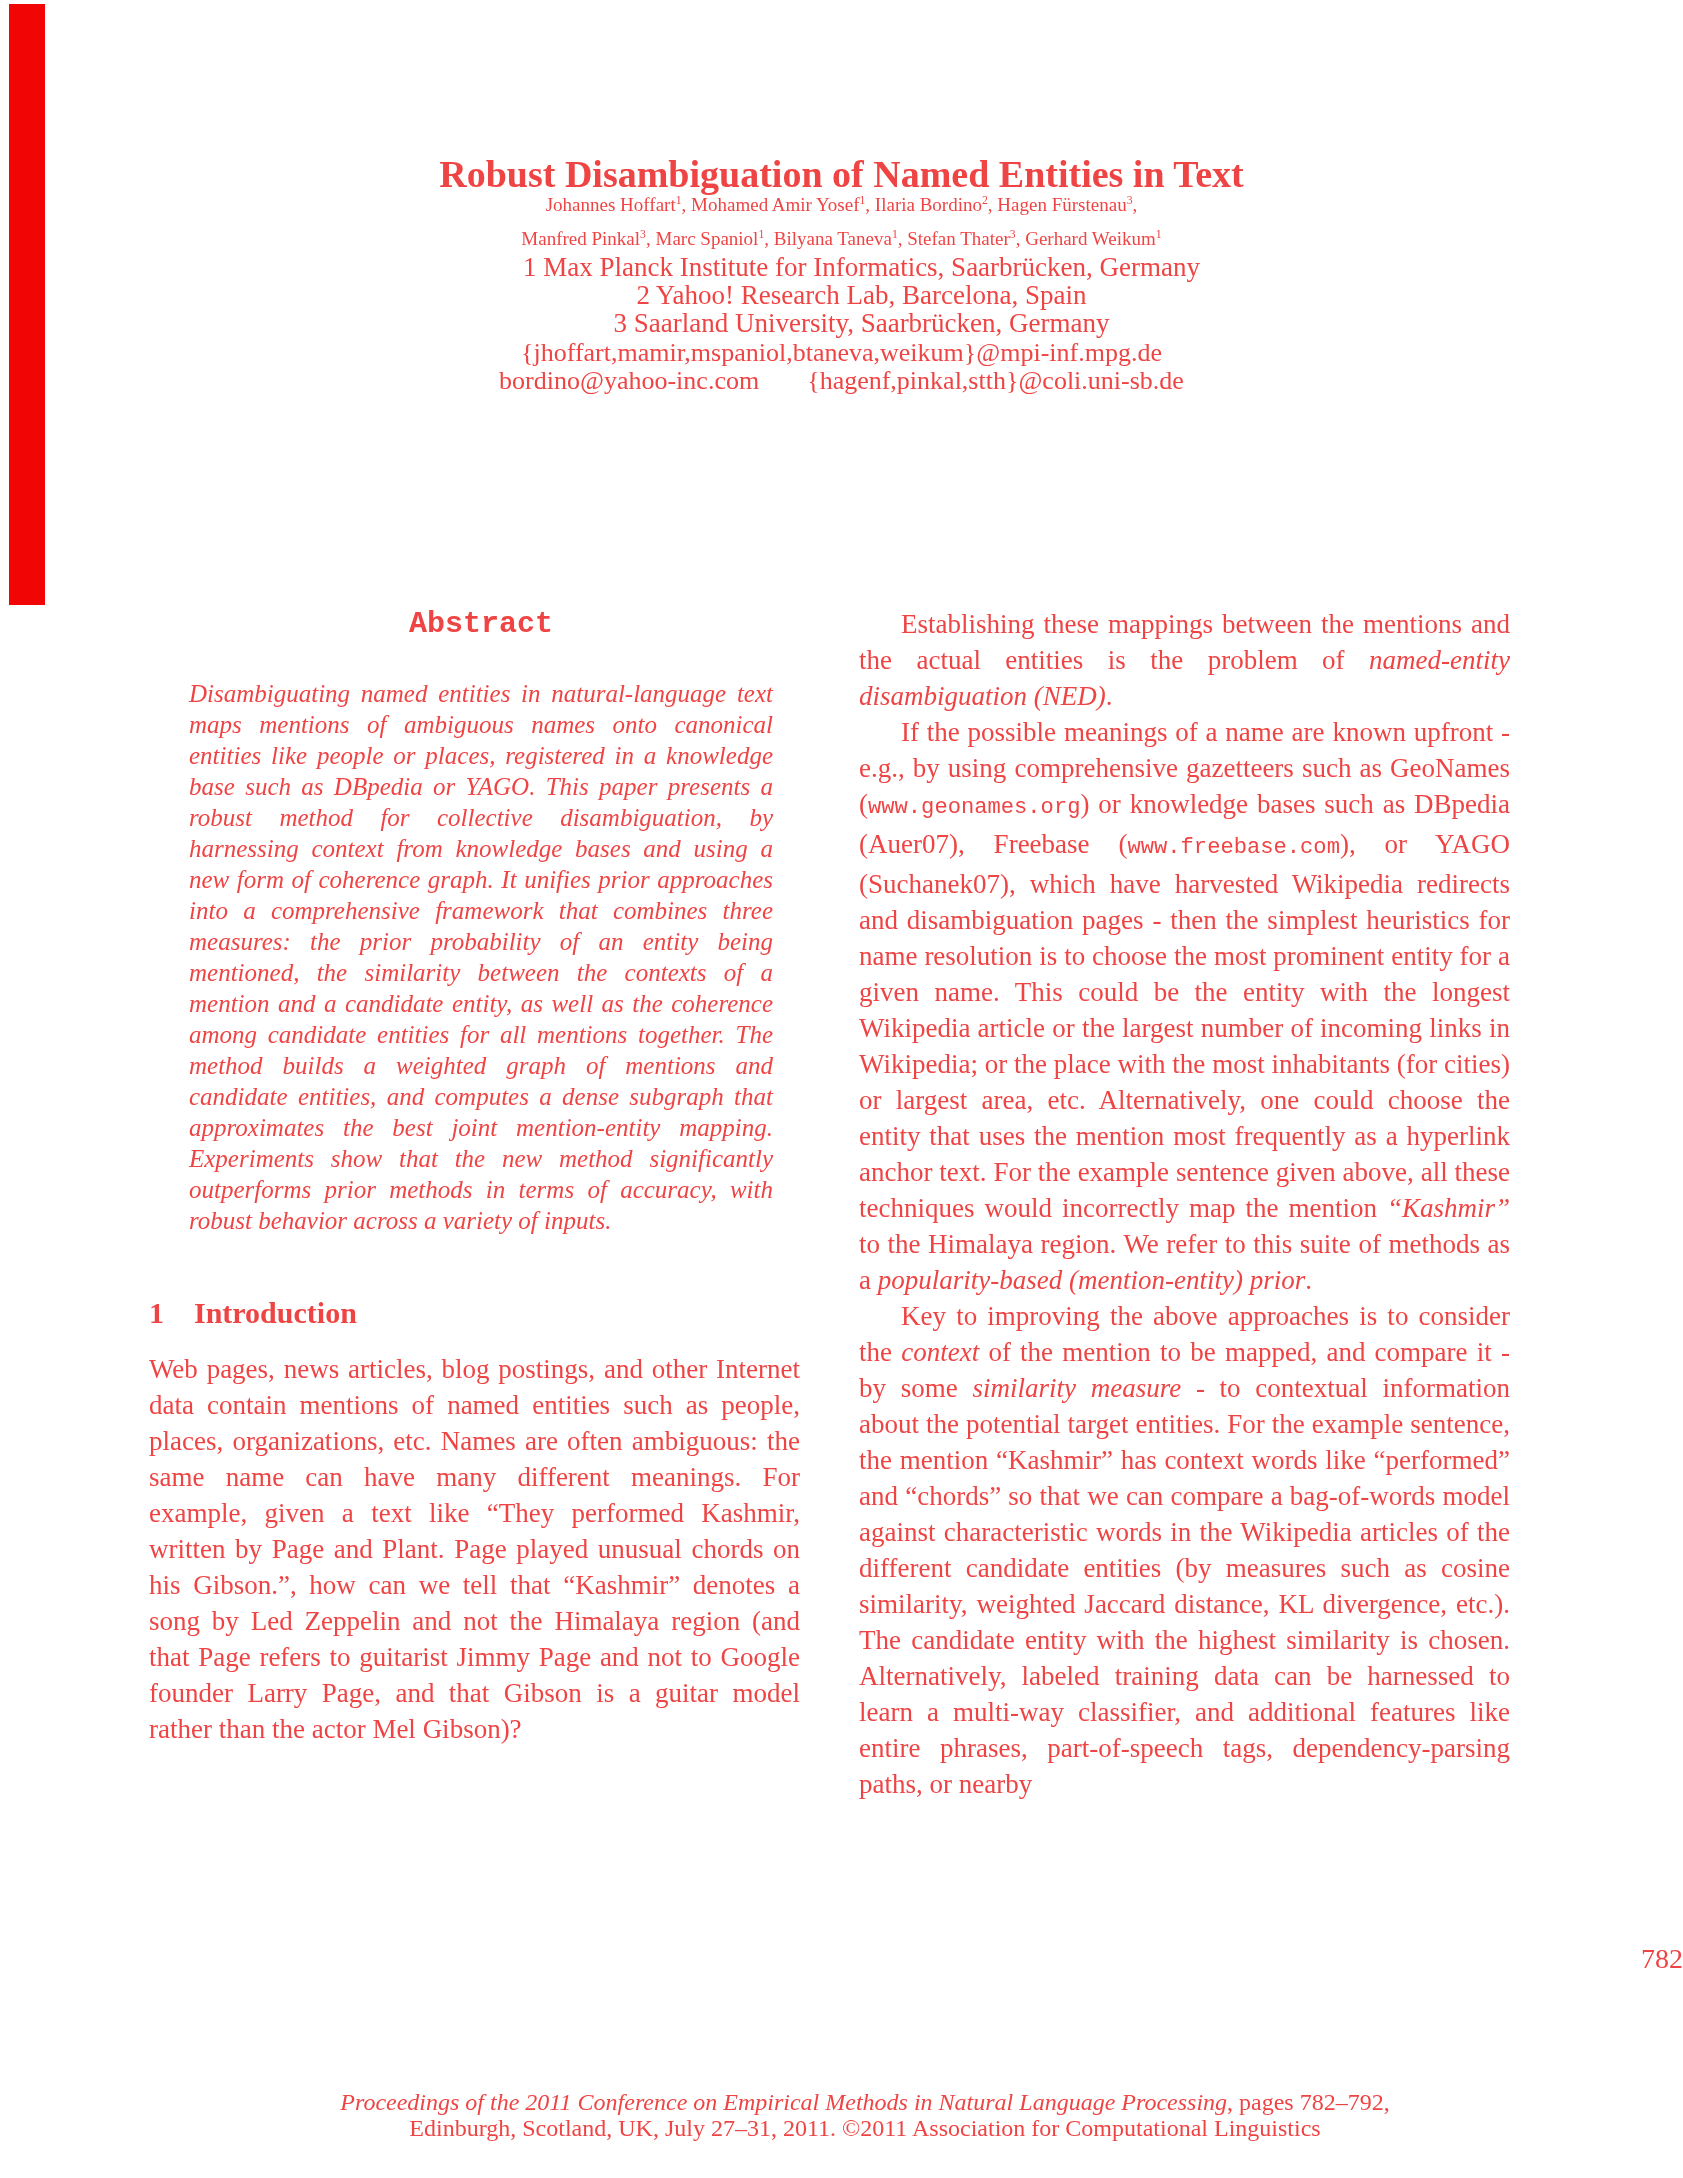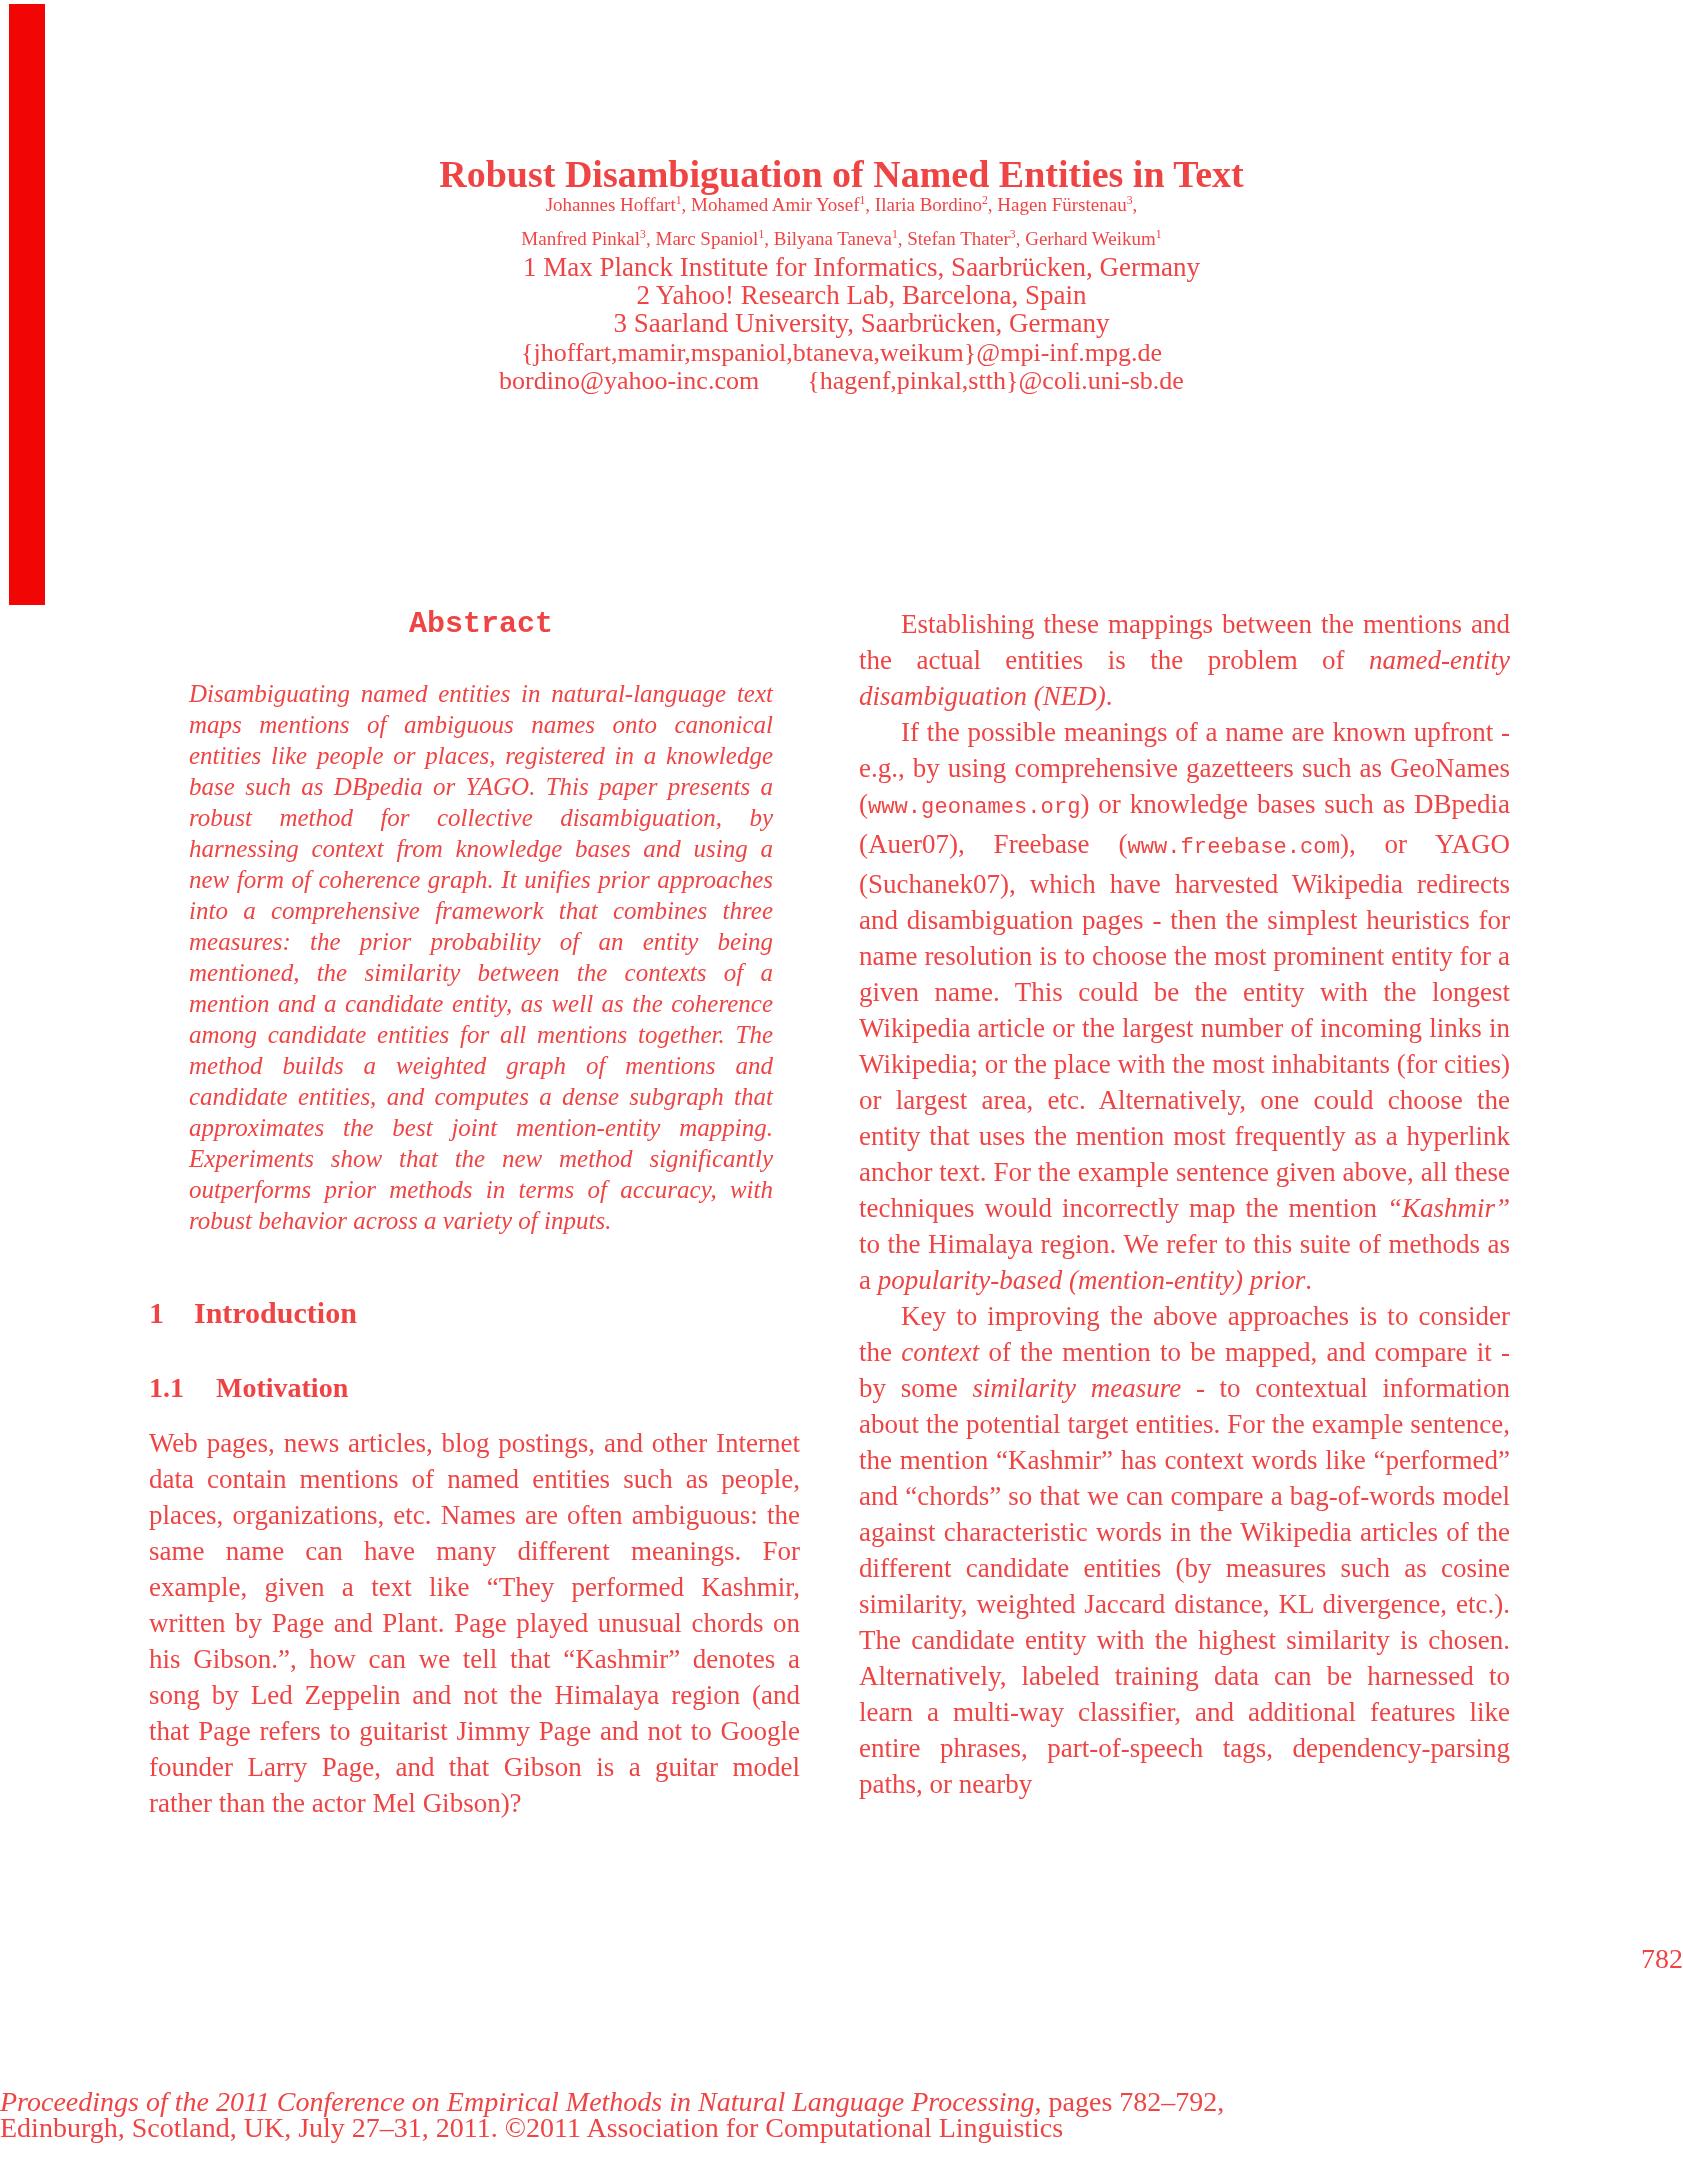--- a/index.html
+++ b/index.html
@@ -61,21 +61,21 @@
     margin:0;font-size:27px;line-height:36px;text-align:justify;
     text-indent:42px;
   }
   .mono{font-family:"Liberation Mono", monospace;font-size:0.82em;}
   .pagenum{
     position:absolute;top:1943px;left:0;right:0;
     text-align:right;font-size:28px;
   }
   .footer{
     position:absolute;top:2089px;left:0;right:0;
-    text-align:left;font-size:28px;line-height:26px;
+    text-align:center;font-size:24px;line-height:26px;padding-left:47px;
   }
 </style>
 </head>
 <body>
 
 <div class="page">
 
   <div class="marker" style="background:#f20505"></div>
 
   <h1 class="title">Robust Disambiguation of Named Entities in Text</h1>
@@ -99,21 +99,20 @@
   <div class="cols">
 
     <div class="col">
       <div class="abstract">
         <div class="abstract-head">Abstract</div>
         <p class="abstract-body">Disambiguating named entities in natural-language text maps mentions of ambiguous names onto canonical entities like people or places, registered in a knowledge base such as DBpedia or YAGO. This paper presents a robust method for collective disambiguation, by harnessing context from knowledge bases and using a new form of coherence graph. It unifies prior approaches into a comprehensive framework that combines three measures: the prior probability of an entity being mentioned, the similarity between the contexts of a mention and a candidate entity, as well as the coherence among candidate entities for all mentions together. The method builds a weighted graph of mentions and candidate entities, and computes a dense subgraph that approximates the best joint mention-entity mapping.  Experiments show that the new method significantly outperforms prior methods in terms of accuracy, with robust behavior across a variety of inputs.</p>
       </div>
 
       <h2 class="sec-head"><span class="num">1</span><span>Introduction</span></h2>
 
-      <h3 class="subsec-head"><span class="num">1.1</span><span>Motivation</span></h3>
 
       <p class="body-par">Web pages, news articles, blog postings, and other Internet data contain mentions of named entities such as people, places, organizations, etc. Names are often ambiguous: the same name can have many different meanings. For example, given a text like “They performed Kashmir, written by Page and Plant.  Page played unusual chords on his Gibson.”, how can we tell that “Kashmir” denotes a song by Led Zeppelin and not the Himalaya region (and that Page refers to guitarist Jimmy Page and not to Google founder Larry Page, and that Gibson is a guitar model rather than the actor Mel Gibson)?</p>
     </div>
 
     <div class="col">
       <p class="rcol-par">Establishing these mappings between the mentions and the actual entities is the problem of <i>named-entity disambiguation (NED)</i>.</p>
       <p class="rcol-par">If the possible meanings of a name are known upfront - e.g., by using comprehensive gazetteers such as GeoNames (<span class="mono">www.geonames.org</span>) or knowledge bases such as DBpedia (Auer07), Freebase (<span class="mono">www.freebase.com</span>), or YAGO (Suchanek07), which have harvested Wikipedia redirects and disambiguation pages - then the simplest heuristics for name resolution is to choose the most prominent entity for a given name. This could be the entity with the longest Wikipedia article or the largest number of incoming links in Wikipedia; or the place with the most inhabitants (for cities) or largest area, etc.  Alternatively, one could choose the entity that uses the mention most frequently as a hyperlink anchor text. For the example sentence given above, all these techniques would incorrectly map the mention <i>“Kashmir”</i> to the Himalaya region. We refer to this suite of methods as a <i>popularity-based (mention-entity) prior</i>.</p>
       <p class="rcol-par">Key to improving the above approaches is to consider the <i>context</i> of the mention to be mapped, and compare it - by some <i>similarity measure</i> - to contextual information about the potential target entities. For the example sentence, the mention “Kashmir” has context words like “performed” and “chords” so that we can compare a bag-of-words model against characteristic words in the Wikipedia articles of the different candidate entities (by measures such as cosine similarity, weighted Jaccard distance, KL divergence, etc.). The candidate entity with the highest similarity is chosen. Alternatively, labeled training data can be harnessed to learn a multi-way classifier, and additional features like entire phrases, part-of-speech tags, dependency-parsing paths, or nearby</p>
     </div>
 

